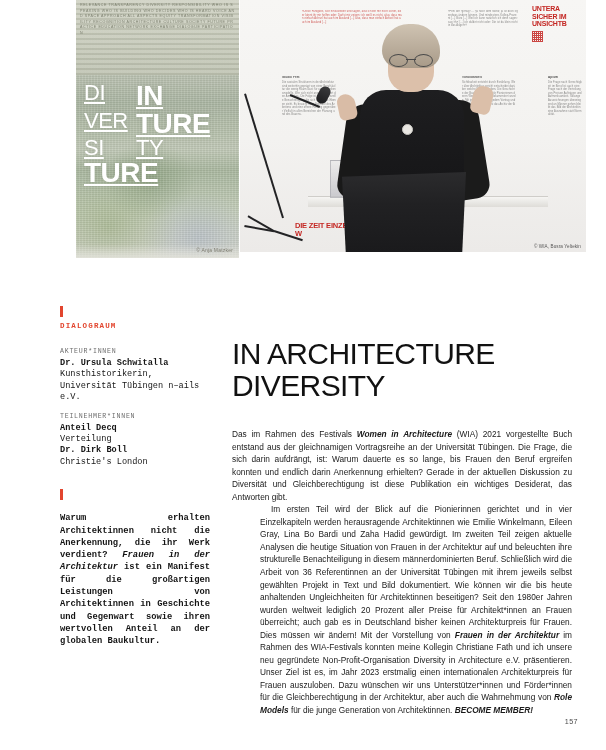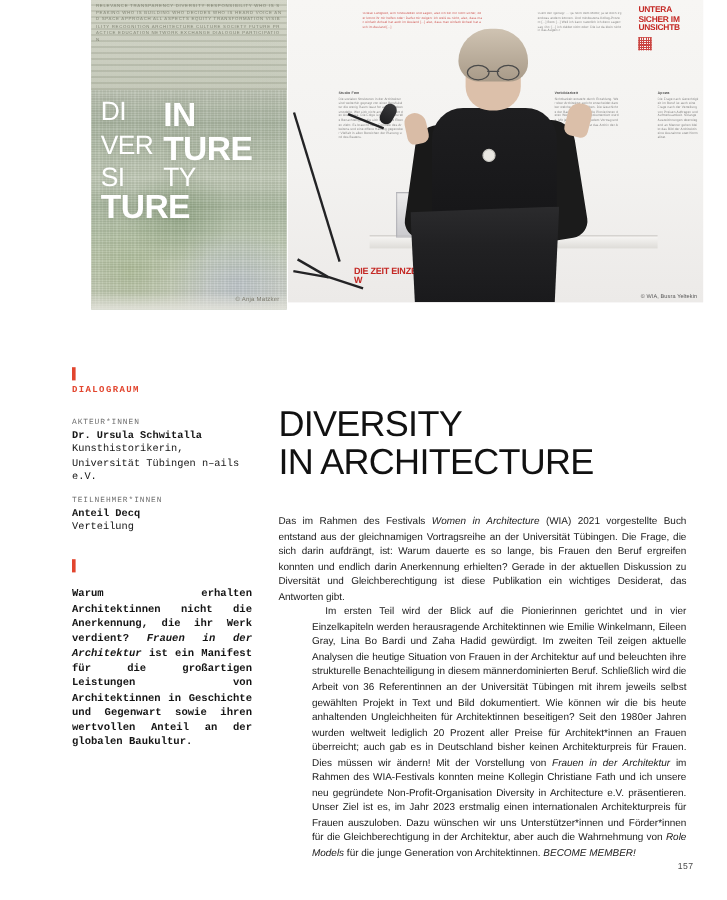--- a/index.html
+++ b/index.html
@@ -87,20 +87,21 @@
   }
   .cover-title {
     position: absolute;
     left: 8px;
     top: 82px;
     color: #ffffff;
     font-weight: 400;
     line-height: 0.99;
     letter-spacing: -0.5px;
     text-shadow: 0 0 5px rgba(120,130,110,.30);
+    text-decoration: underline;
   }
   .cover-title .grid {
     display: grid;
     grid-template-columns: 50px auto;
     column-gap: 2px;
   }
   .cover-title .l { font-size: 22px; }
   .cover-title .r { font-size: 28px; font-weight: 700; }
   .cover-credit {
     position: absolute;
@@ -422,21 +423,21 @@
   .body-copy {
     font-size: 8.3px;
     line-height: 12.55px;
     text-align: justify;
     color: #1a1a1a;
     margin: 0;
     hyphens: none;
   }
   .body-copy p { margin: 0; text-indent: 0; }
   .body-copy p + p { text-indent: 11px; margin-left: 28px; }
-  .body-copy em { font-style: italic; }
+  .body-copy em { font-style: italic; font-weight: bold; }
   .page-num {
     position: absolute;
     right: 28px;
     bottom: 24px;
     font-size: 7.2px;
     color: #4a4a4a;
     letter-spacing: .4px;
   }
 </style>
 </head>
@@ -540,30 +541,34 @@
   </div>
 
   <div class="block-gap"></div>
 
   <div>
     <div class="role-label">TEILNEHMER*INNEN</div>
     <div class="person">
       <span class="nm">Anteil Decq</span><br>
       <span class="af">Verteilung</span>
     </div>
+    <div class="person">
+      <span class="nm">Dr. Dirk Boll</span><br>
+      <span class="af">Christie's London</span>
+    </div>
   </div>
 
   <div class="lede-tick"></div>
   <div class="sidebar-lede" id="sidebar-lede"><span>Warum erhalten Architektinnen nicht die Anerkennung, die ihr Werk verdient? </span><em>Frauen in der Architektur</em><span> ist ein Manifest für die großartigen Leistungen von Architektinnen in Geschichte und Gegenwart sowie ihren wertvollen Anteil an der globalen Baukultur.</span></div>
 </div>
 
 <div class="main">
   <h1 class="headline">
+    <span>IN ARCHITECTURE</span>
     <span>DIVERSITY</span>
-    <span>IN ARCHITECTURE</span>
   </h1>
   <div class="body-copy" id="body-copy">
       <p><span>Das im Rahmen des Festivals </span><em>Women in Architecture</em><span> (WIA) 2021 vorgestellte Buch entstand aus der gleichnamigen Vortragsreihe an der Universität Tübingen. Die Frage, die sich darin aufdrängt, ist: Warum dauerte es so lange, bis Frauen den Beruf ergreifen konnten und endlich darin Anerkennung erhielten? Gerade in der aktuellen Diskussion zu Diversität und Gleichberechtigung ist diese Publikation ein wichtiges Desiderat, das Antworten gibt.</span></p>
       <p><span>Im ersten Teil wird der Blick auf die Pionierinnen gerichtet und in vier Einzelkapiteln werden herausragende Architektinnen wie Emilie Winkelmann, Eileen Gray, Lina Bo Bardi und Zaha Hadid gewürdigt. Im zweiten Teil zeigen aktuelle Analysen die heutige Situation von Frauen in der Architektur auf und beleuchten ihre strukturelle Benachteiligung in diesem männerdominierten Beruf. Schließlich wird die Arbeit von 36 Referentinnen an der Universität Tübingen mit ihrem jeweils selbst gewählten Projekt in Text und Bild dokumentiert. Wie können wir die bis heute anhaltenden Ungleichheiten für Architektinnen beseitigen? Seit den 1980er Jahren wurden weltweit lediglich 20 Prozent aller Preise für Architekt*innen an Frauen überreicht; auch gab es in Deutschland bisher keinen Architekturpreis für Frauen. Dies müssen wir ändern! Mit der Vorstellung von </span><em>Frauen in der Architektur</em><span> im Rahmen des WIA-Festivals konnten meine Kollegin Christiane Fath und ich unsere neu gegründete Non-Profit-Organisation Diversity in Architecture e.V. präsentieren. Unser Ziel ist es, im Jahr 2023 erstmalig einen internationalen Architekturpreis für Frauen auszuloben. Dazu wünschen wir uns Unterstützer*innen und Förder*innen für die Gleichberechtigung in der Architektur, aber auch die Wahrnehmung von </span><em>Role Models</em><span> für die junge Generation von Architektinnen. </span><em>BECOME MEMBER!</em></p>
     </div>
 </div>
 
 <div class="page-num">157</div>
 
 </body></html>

